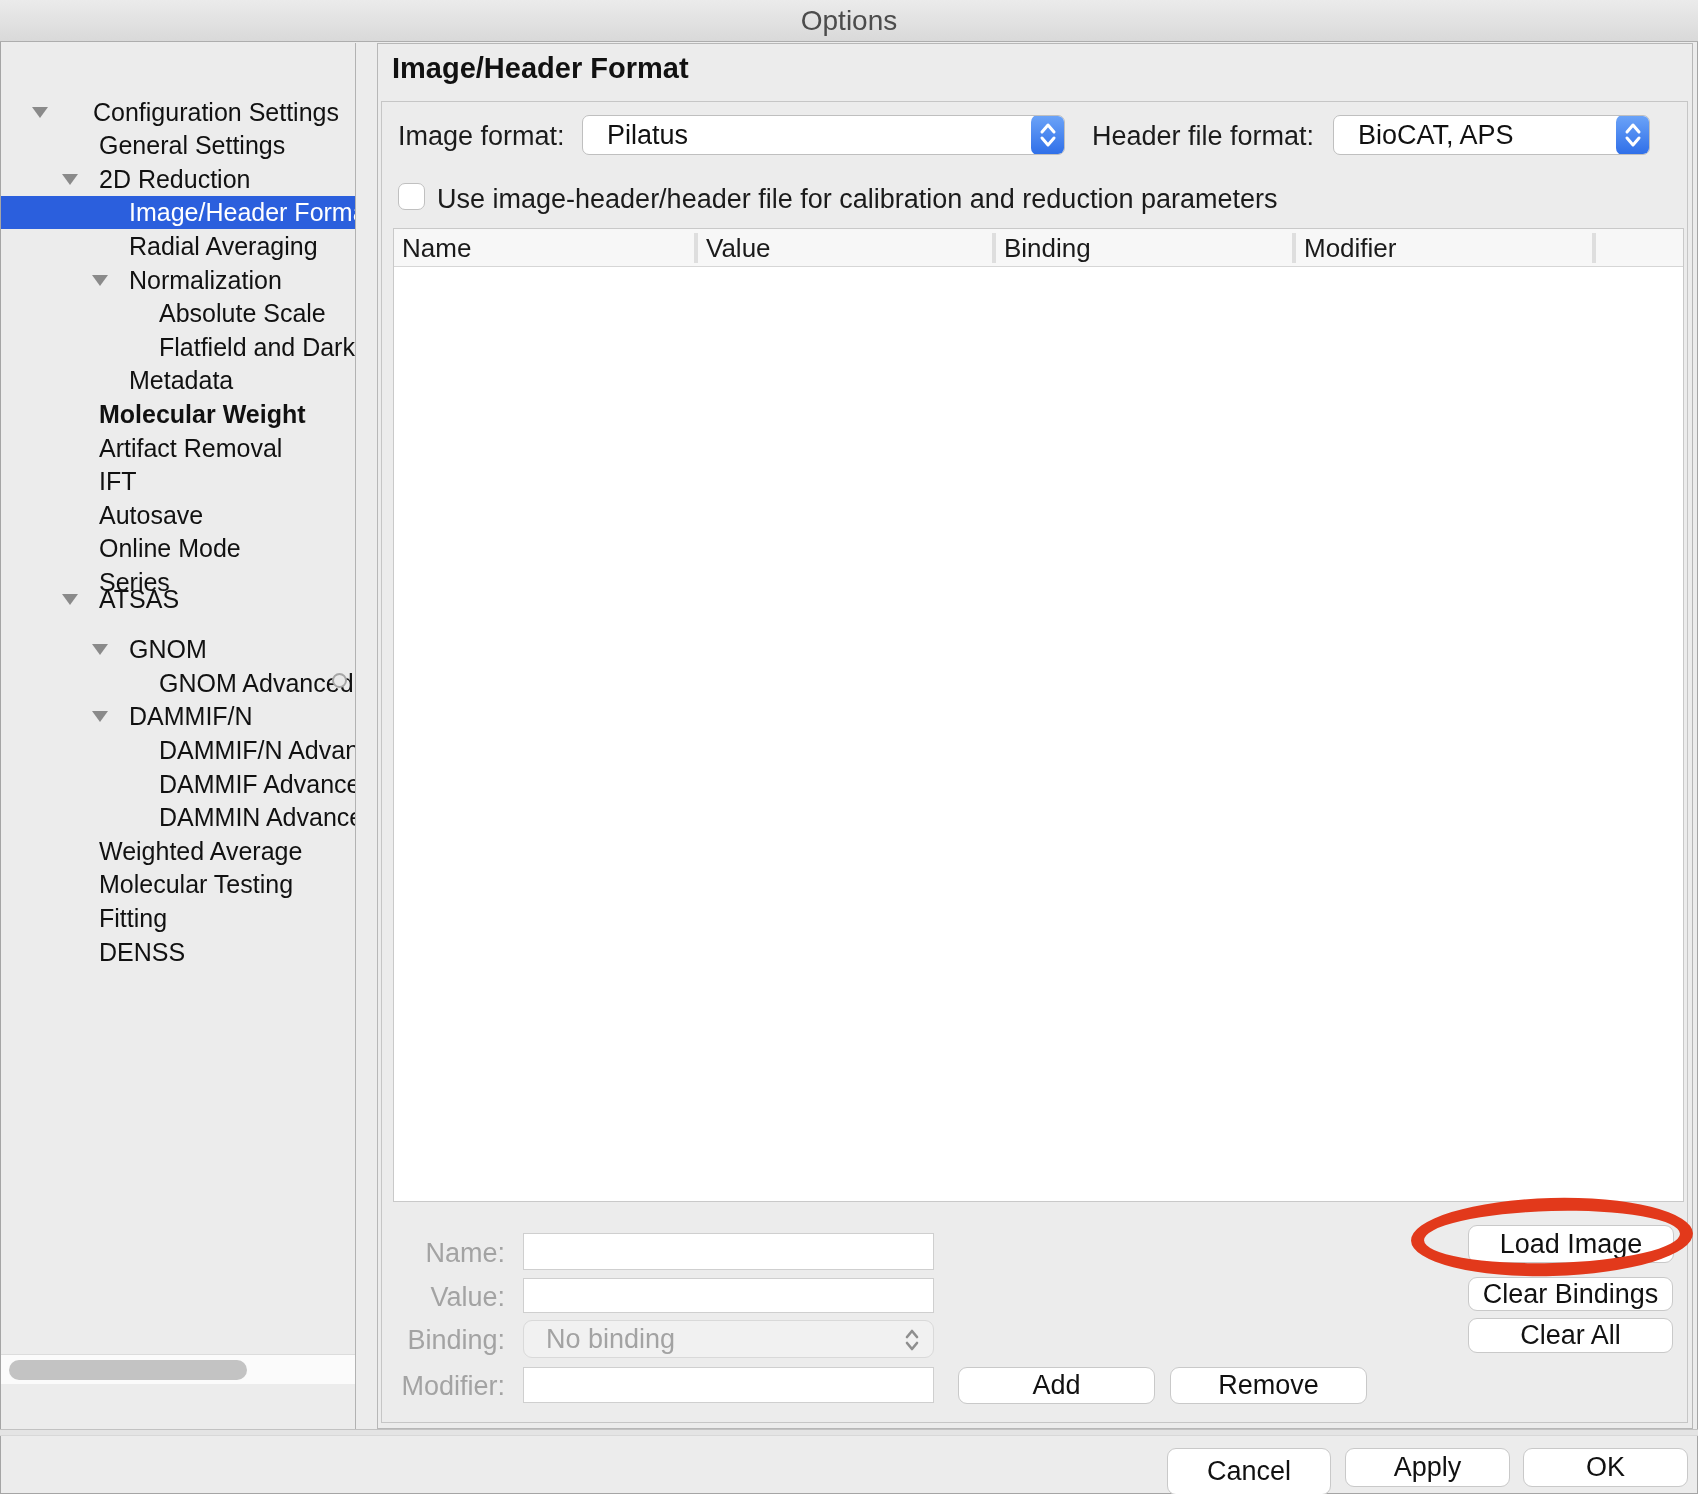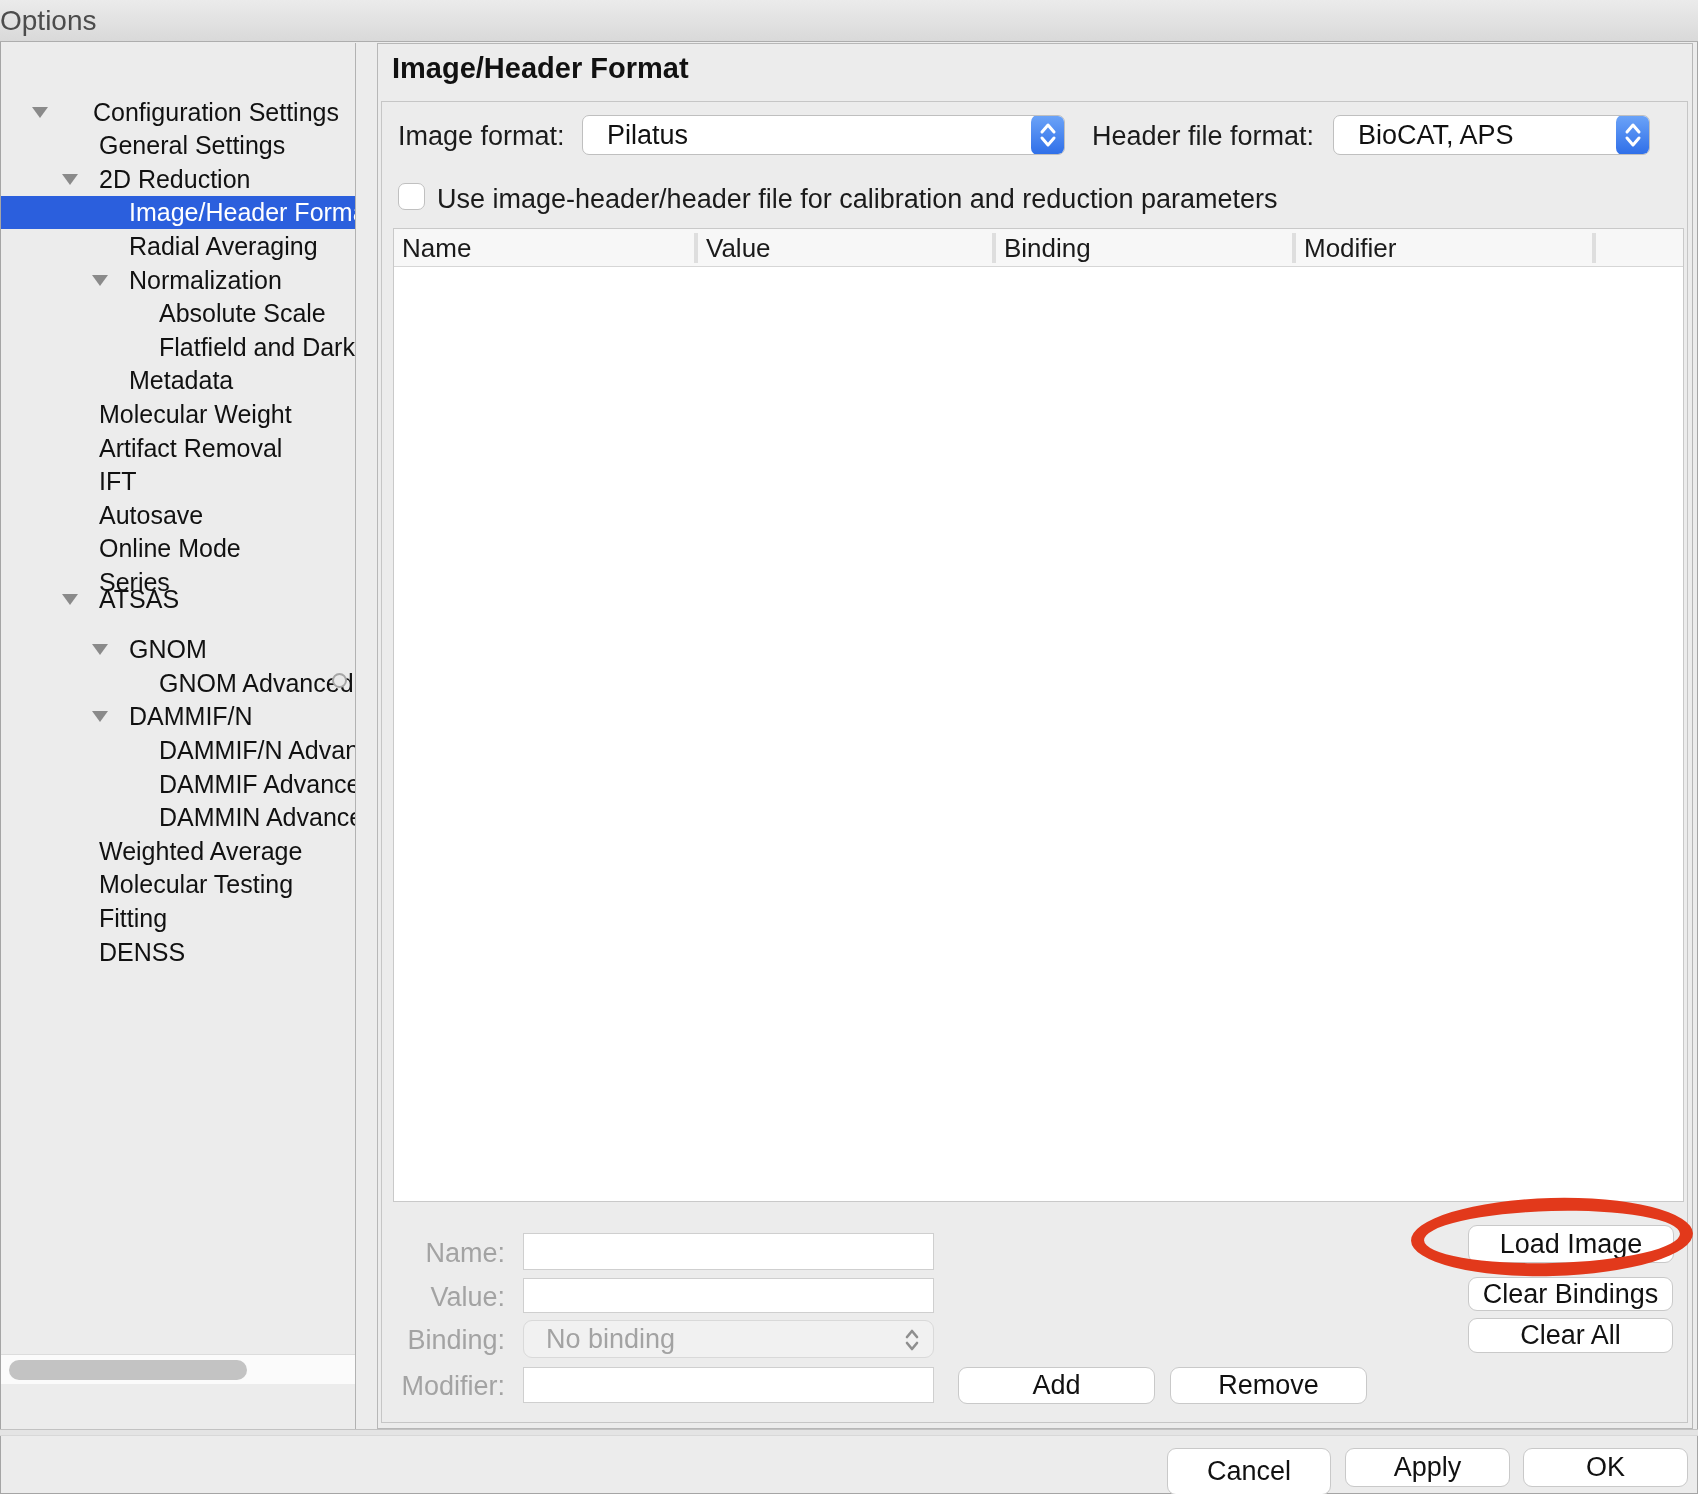--- a/index.html
+++ b/index.html
@@ -10,21 +10,21 @@
     background:#ececec;
     color:#111;
     overflow:hidden;
     box-shadow: inset 0 0 0 1px #a5a5a5;
   }
   
   .titlebar {
     position:absolute; left:0; top:0; width:1698px; height:42px;
     background:linear-gradient(#ebebeb,#d9d9d9);
     border-bottom:1px solid #adadad;
-    display:flex; align-items:center; justify-content:flex-start;
+    display:flex; align-items:center; justify-content:center;
     font-size:28px; color:#4c4c4c;
   }
   
   .sidebar {
     position:absolute; left:1px; top:43px; width:355px; height:1386px;
     background:#ececec; border-right:1px solid #b2b2b2;
     overflow:hidden;
   }
   .tree-row {
     position:absolute; left:0; right:0; height:33px;
@@ -154,21 +154,21 @@
     </div>
     <div class="tree-row" style="top: 254px;">
       <span class="tree-label" style="left: 158px;">Absolute Scale</span>
     </div>
     <div class="tree-row" style="top: 288px;">
       <span class="tree-label" style="left: 158px;">Flatfield and Dark Correction</span>
     </div>
     <div class="tree-row" style="top: 321px;">
       <span class="tree-label" style="left: 128px;">Metadata</span>
     </div>
-    <div class="tree-row" style="top: 355px;">
+    <div class="tree-row" style="top: 355px; font-weight: bold;">
       <span class="tree-label" style="left: 98px;">Molecular Weight</span>
     </div>
     <div class="tree-row" style="top: 389px;">
       <span class="tree-label" style="left: 98px;">Artifact Removal</span>
     </div>
     <div class="tree-row" style="top: 422px;">
       <span class="tree-label" style="left: 98px;">IFT</span>
     </div>
     <div class="tree-row" style="top: 456px;">
       <span class="tree-label" style="left: 98px;">Autosave</span>

